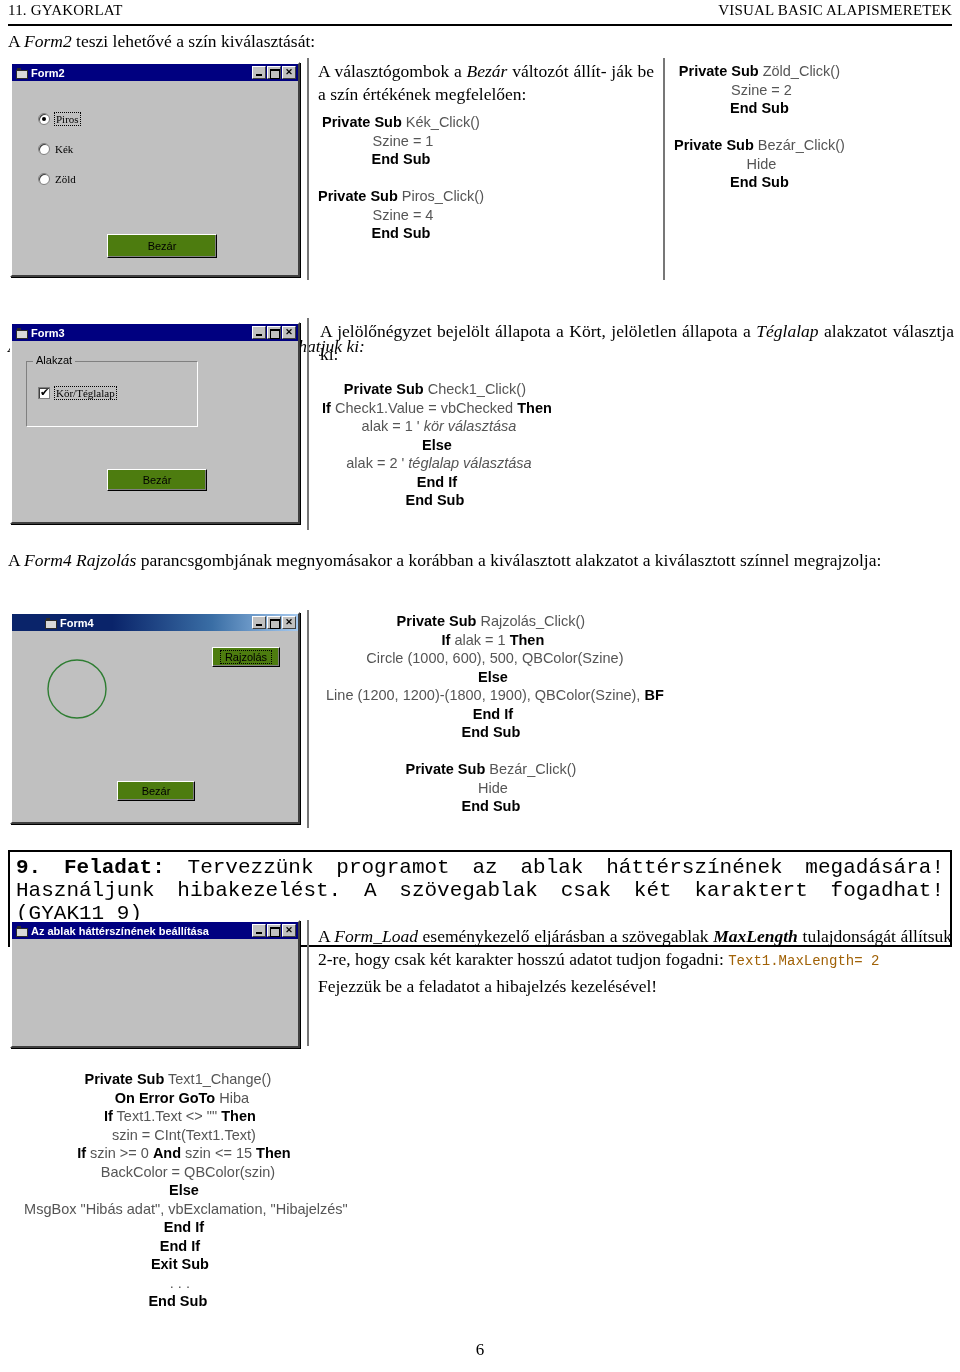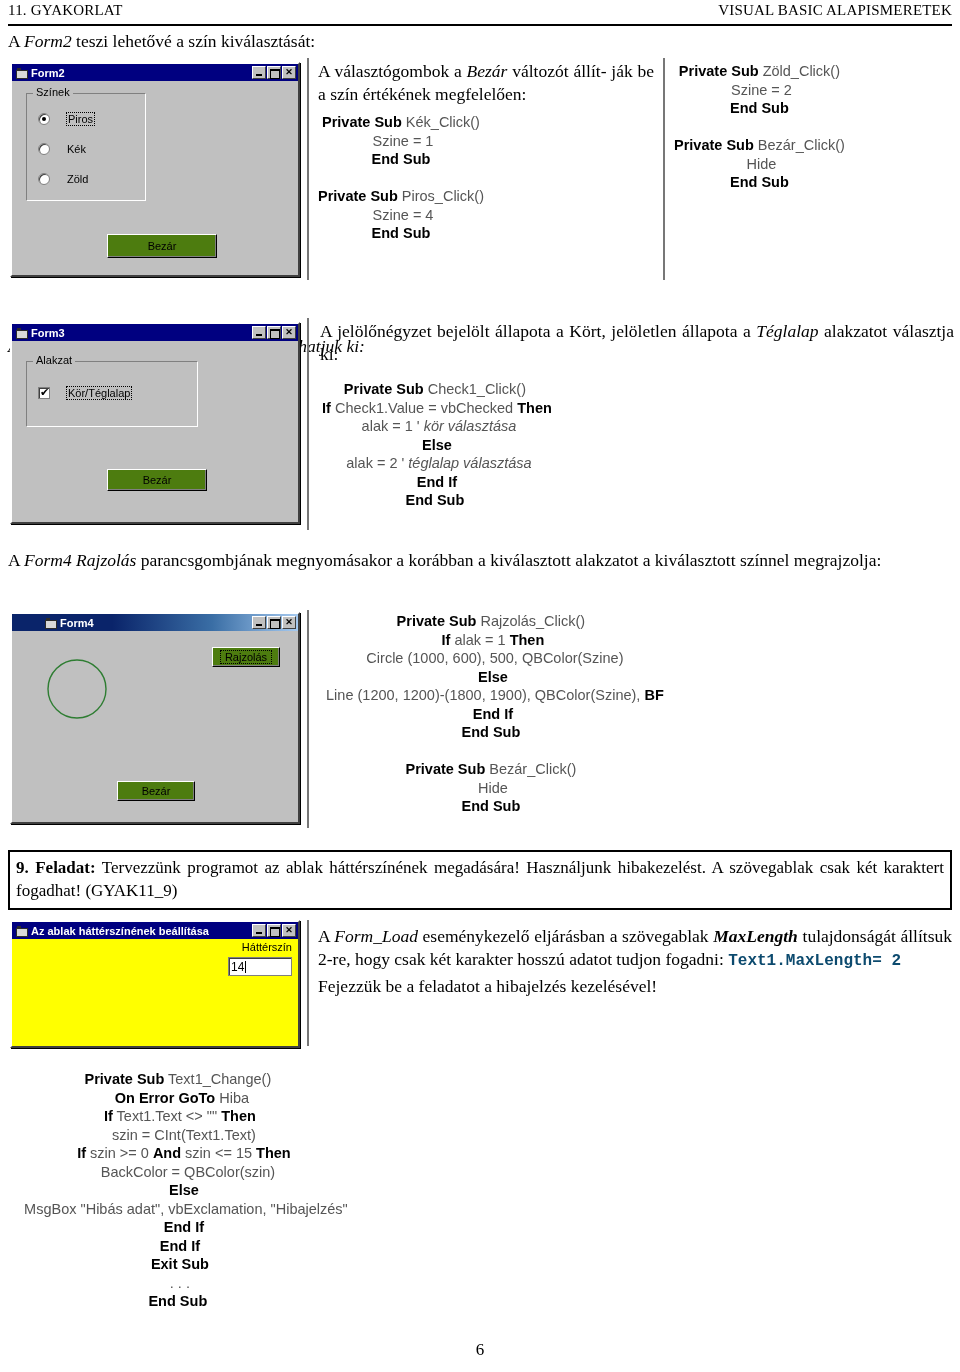--- a/index.html
+++ b/index.html
@@ -137,23 +137,22 @@
     position: absolute; top: -8px; left: 6px;
     background: #c0c0c0; padding: 0 3px;
     font-size: 11px; color: #000;
     font-family: "Liberation Sans", sans-serif;
   }
 
   .vbopt {
     position: absolute;
     display: flex; align-items: center;
     font-size: 11px;
-    font-family: Liberation Sans, sans-serif;
-    color: #000;
-    gap: 12px;
+    font-family: Liberation Serif, serif;
+    color: #000;
   }
   .radio {
     width: 12px; height: 12px; border-radius: 50%;
     background: #fff;
     border: 1px solid #808080;
     box-shadow: inset 1px 1px 0 #404040, inset -1px -1px 0 #ffffff;
     margin-right: 5px; position: relative; flex: 0 0 auto;
   }
   .radio.on:after {
     content: ""; position: absolute; left: 3px; top: 3px;
@@ -203,24 +202,25 @@
     position: absolute;
     font-size: 11px;
     font-family: "Liberation Sans", sans-serif;
     color: #000;
   }
 
   
   .taskbox {
     position: absolute;
     border: 2px solid #000;
-    padding: 4px 6px 6px 6px;
-    font-size: 17px;
+    padding: 4px 6px 20px 6px;
+    font-size: 21px;
     line-height: 23px;
     text-align: justify;
+    font-family: Liberation Mono, monospace;
   }
 
   .pagenum {
     position: absolute;
     width: 960px; text-align: center;
     font-size: 17px;
   }
 </style>
 </head>
 <body>
@@ -242,23 +242,20 @@
   <div class="titlebar">
     <span class="tb-icon"></span>
     <span class="tb-title">Form2</span>
     <span class="tb-buttons">
       <span class="tb-btn min"></span>
       <span class="tb-btn max"></span>
       <span class="tb-btn close">✕</span>
     </span>
   </div>
   <div class="client">
-    <div class="vbframe" style="left:14px; top:12px; width:120px; height:108px;">
-      <span class="legend">Színek</span>
-    </div>
     <div class="vbopt" style="left:26px; top:32px;">
       <span class="radio on"></span>
       <span class="focusbox">Piros</span>
     </div>
     <div class="vbopt" style="left:26px; top:62px;">
       <span class="radio"></span>
       <span>Kék</span>
     </div>
     <div class="vbopt" style="left:26px; top:92px;">
       <span class="radio"></span>
@@ -382,33 +379,26 @@
 <div class="vbwin" style="left:10px; top:920px; width:290px; height:128px;">
   <div class="titlebar">
     <span class="tb-icon"></span>
     <span class="tb-title">Az ablak háttérszínének beállítása</span>
     <span class="tb-buttons">
       <span class="tb-btn min"></span>
       <span class="tb-btn max"></span>
       <span class="tb-btn close">✕</span>
     </span>
   </div>
-  <div class="client" style="background:#ffff00;">
-    <div class="vblabel" style="right:6px; top:2px;">Háttérszín</div>
-    <div class="vbtext" style="right:6px; top:18px; width:64px; height:19px;">
-      <span>14</span>
-        <span class="caret"></span>
-    </div>
-  </div>
 </div>
 
 <div class="para" style="left:318px; top:925px; width:634px;">
   <span>A </span><span class="ital">Form_Load</span><span> eseménykezelő eljárásban a szövegablak </span><span class="bi">MaxLength</span>
   <span>tulajdonságát állítsuk 2-re, hogy csak két karakter hosszú adatot tudjon</span>
-  <span>fogadni: </span><span style="font-family:'Liberation Mono',monospace;font-size:16px;color:#0c4a6e;font-weight:bold;">Text1.MaxLength= 2</span>
+  <span>fogadni: </span><span style="font-family:'Liberation Mono',monospace;font-size:14px;color:#a16207;">Text1.MaxLength= 2</span>
   <div style="margin-top:2px;">Fejezzük be a feladatot a hibajelzés kezelésével!</div>
 </div>
 
 <div class="code" style="left:8px; top:1070px;"><b>Private Sub</b> Text1_Change()
   <b>On Error GoTo</b> Hiba
  <b>If</b> Text1.Text &lt;&gt; "" <b>Then</b>
    szin = CInt(Text1.Text)
    <b>If</b> szin &gt;= 0 <b>And</b> szin &lt;= 15 <b>Then</b>
      BackColor = QBColor(szin)
    <b>Else</b>

